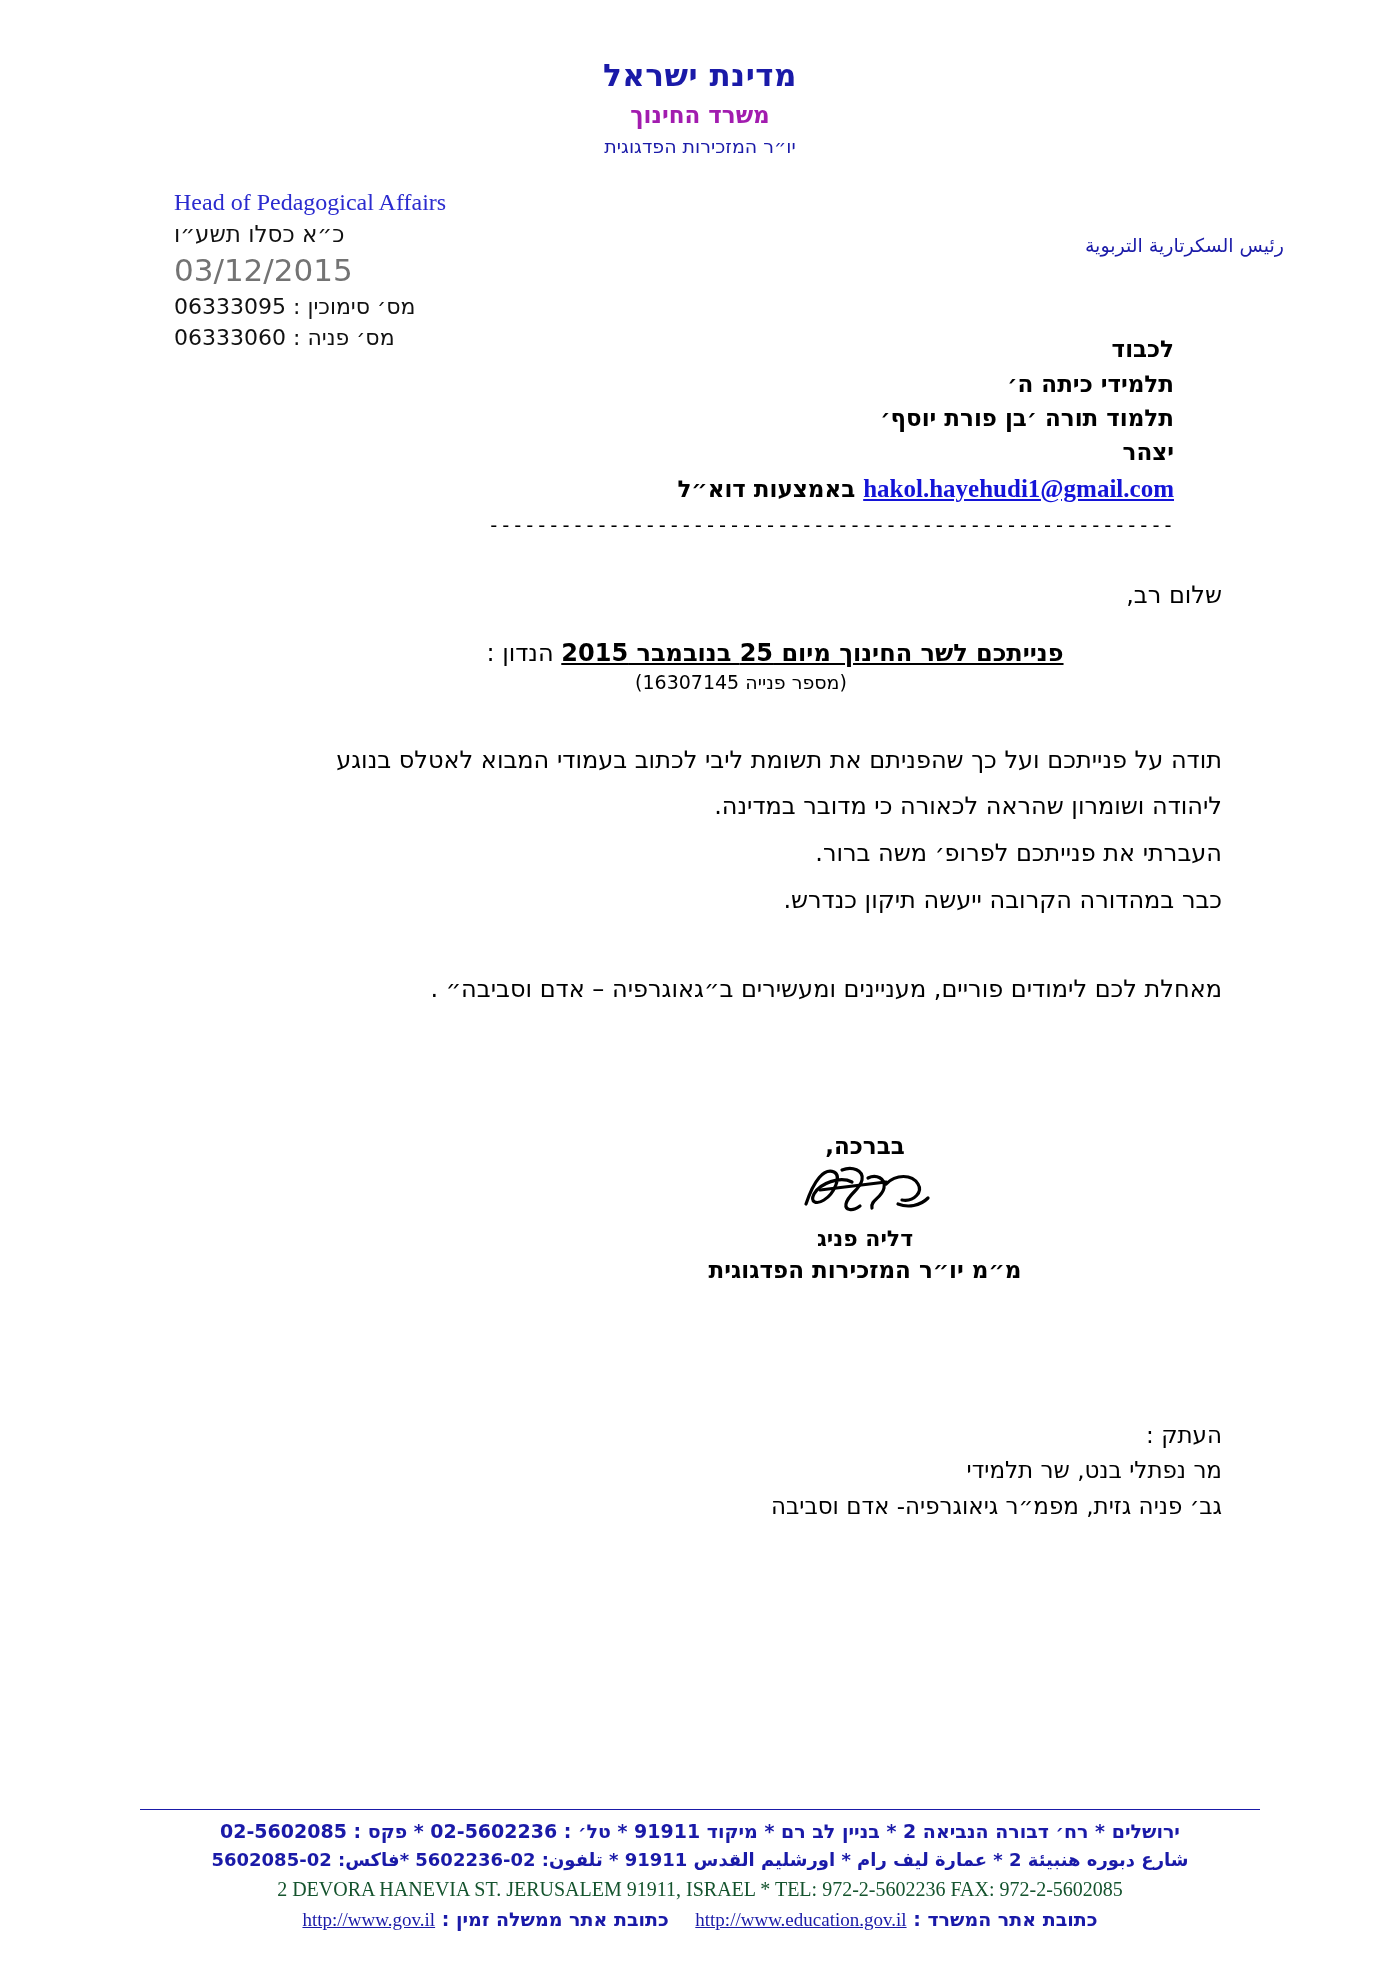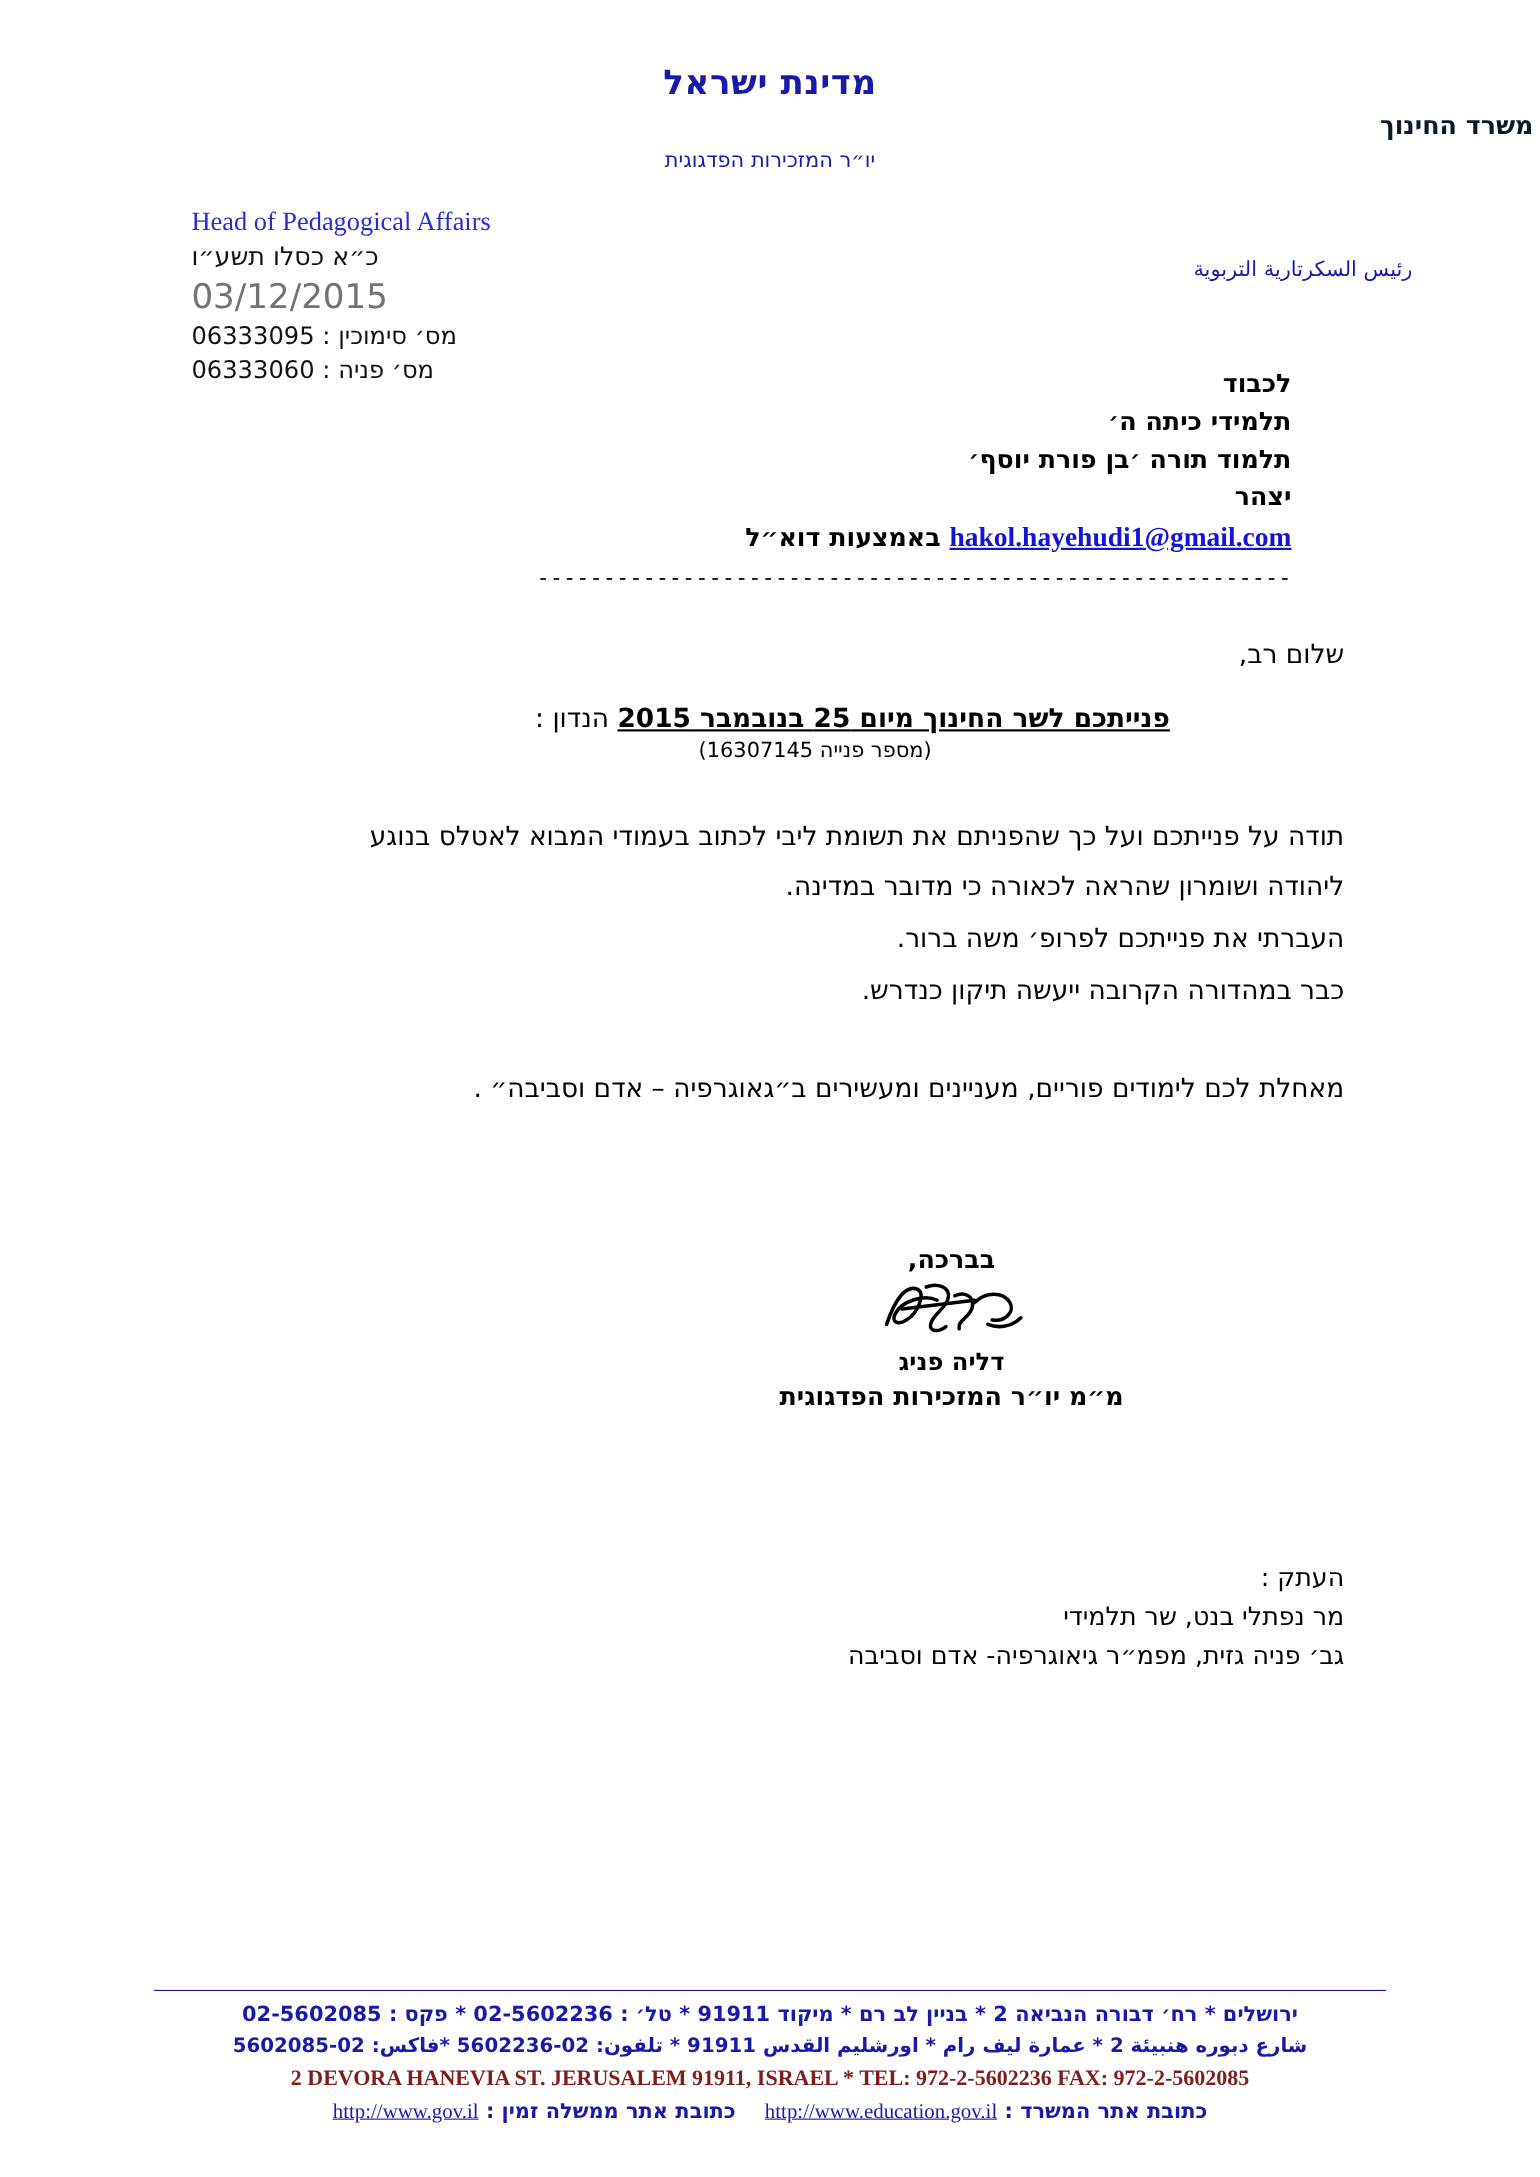--- a/index.html
+++ b/index.html
@@ -31,24 +31,23 @@
     font-family: "DejaVu Sans", "Liberation Sans", sans-serif;
     font-weight: bold;
     font-size: 31px;
     color: #1a1aa8;
     letter-spacing: 0.5px;
     line-height: 1.25;
   }
   .lh-ministry {
     font-weight: bold;
     font-size: 23px;
-    color: #0f172a;
+    color: #a21caf;
     line-height: 1.4;
     margin-top: 4px;
-    text-align: right;
   }
   .lh-role {
     font-size: 19px;
     color: #1a1aa8;
     line-height: 1.45;
     margin-top: 2px;
   }
 
   
   .subhead {
@@ -251,23 +250,22 @@
     direction: rtl;
     font-weight: bold;
     font-size: 18px;
     color: #1a1aa8;
     line-height: 1.55;
   }
   .f-en {
     direction: ltr;
     font-family: "Liberation Serif", "DejaVu Serif", serif;
     font-size: 20px;
-    color: #7f1d1d;
+    color: #14532d;
     line-height: 1.5;
-    font-weight: bold;
   }
   .f-urls {
     direction: rtl;
     font-size: 19px;
     color: #1a1aa8;
     line-height: 1.6;
     font-weight: bold;
   }
   .f-urls a, .f-urls .u {
     font-family: "Liberation Serif", "DejaVu Serif", serif;

